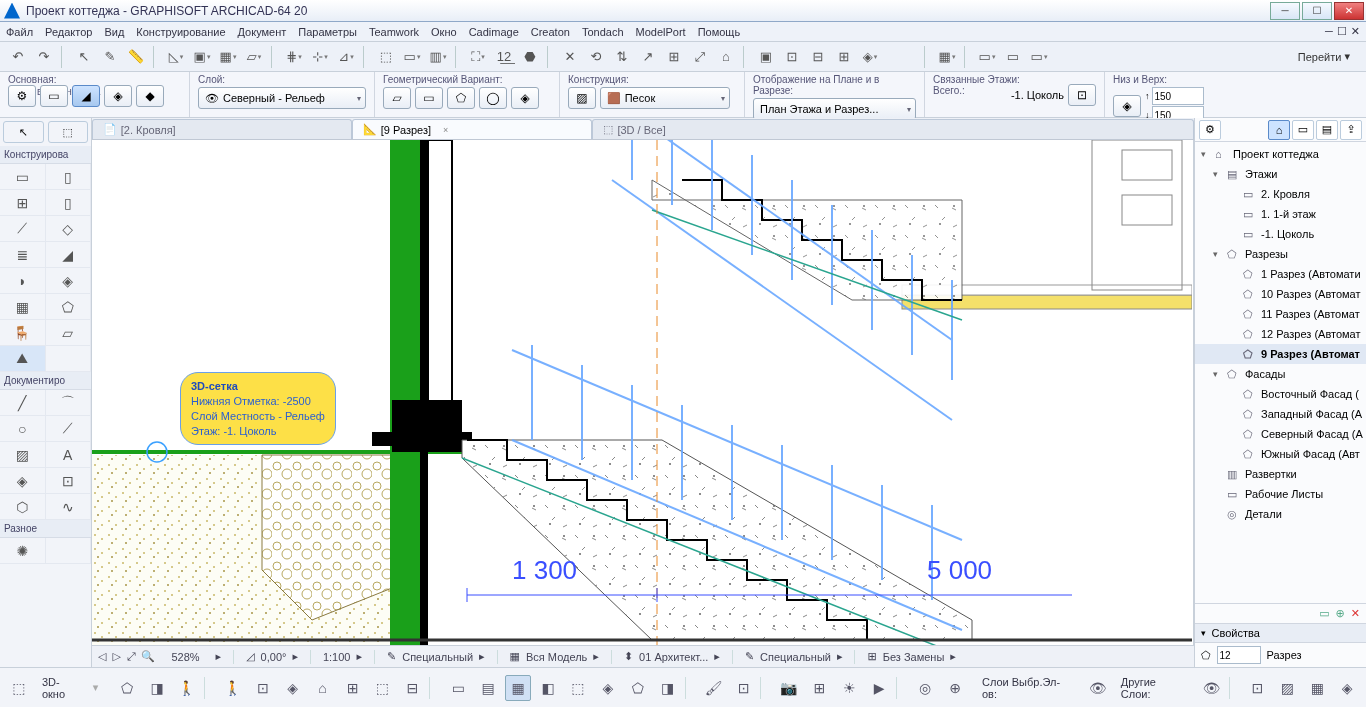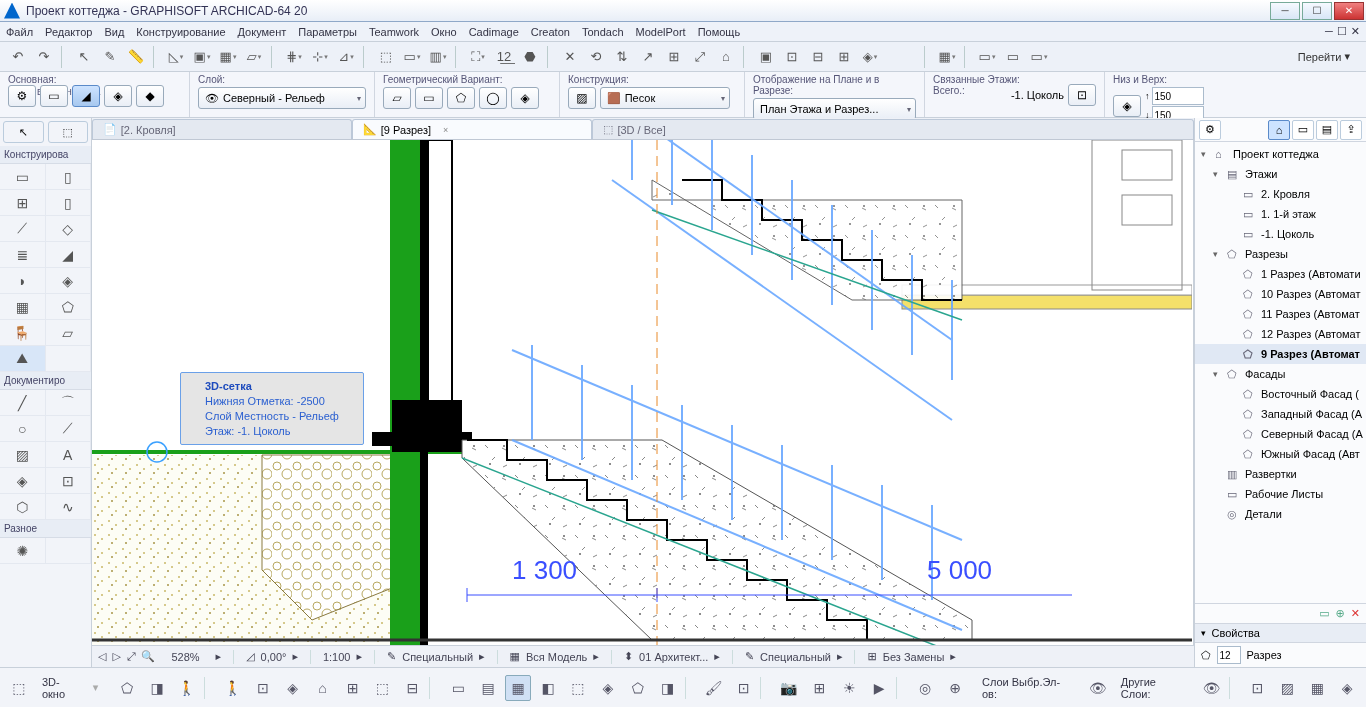--- a/index.html
+++ b/index.html
@@ -70,21 +70,21 @@
 .tnode .ic { width:14px; font-size:11px; color:#667; }
 .proprow { border-top:1px solid #d0d6e0; padding:3px 6px; display:flex; align-items:center; gap:6px; font-size:11px; }
 .propbtn { border:1px solid #9ab; background:linear-gradient(#fff,#e6ecf4); height:20px; padding:0 10px; font-size:11px; border-radius:2px; }
 .statusbtm { position:absolute; left:0; right:0; bottom:0; height:40px; background:#f2f4f9; border-top:1px solid #c8d0da; display:flex; align-items:center; padding:0 6px; gap:4px; }
 .sb { width:26px; height:26px; border:1px solid transparent; display:flex; align-items:center; justify-content:center; font-size:14px; color:#556; border-radius:2px; }
 .sb.sel { background:#d0e0f4; border-color:#8ab; }
 .sblbl { font-size:11px; color:#334; margin:0 6px; }
 
 
 .dim-text { position:absolute; color:#3a4fff; font-family:Arial; font-size:26px; }
-.tooltip { position:absolute; border:1px solid #6aa0e8; border-radius:2px; background:#e5e5e5; padding:6px 24px; color:#2a5fd0; font-size:11px; line-height:1.35; }
+.tooltip { position:absolute; border:1px solid #6aa0e8; border-radius:18px; background:#fde047; padding:6px 10px; color:#2a5fd0; font-size:11px; line-height:1.35; }
 .tooltip b { color:#1d4bbd; }
 
 svg { position:absolute; top:0; left:0; }
 
 </style>
 </head>
 <body>
 
 <div class="titlebar">
   <span class="appicon"></span>
@@ -536,21 +536,21 @@
       <span style="color:#5a8">▭</span>
       <span style="color:#5a8">⊕</span>
       <span style="color:#d33">✕</span>
     </div>
     <div class="proprow" style="background:#e8edf5">
         <span style="font-size:9px">▾</span>
         <span>Свойства</span>
       </div>
     <div class="proprow">
       <span class="ic">⬠</span>
-      <input class="smallinput" style="width: 24px;" value="12">
+      <input class="smallinput" style="width: 44px;" value="12">
       <span>Разрез</span>
     </div>
   </div>
 </div>
 
 <div class="statusbtm">
   <div class="sb">⬚</div>
   <span class="sblbl">3D-окно</span>
   <span style="color:#aaa">▾</span>
   <div style="width:8px"></div>

